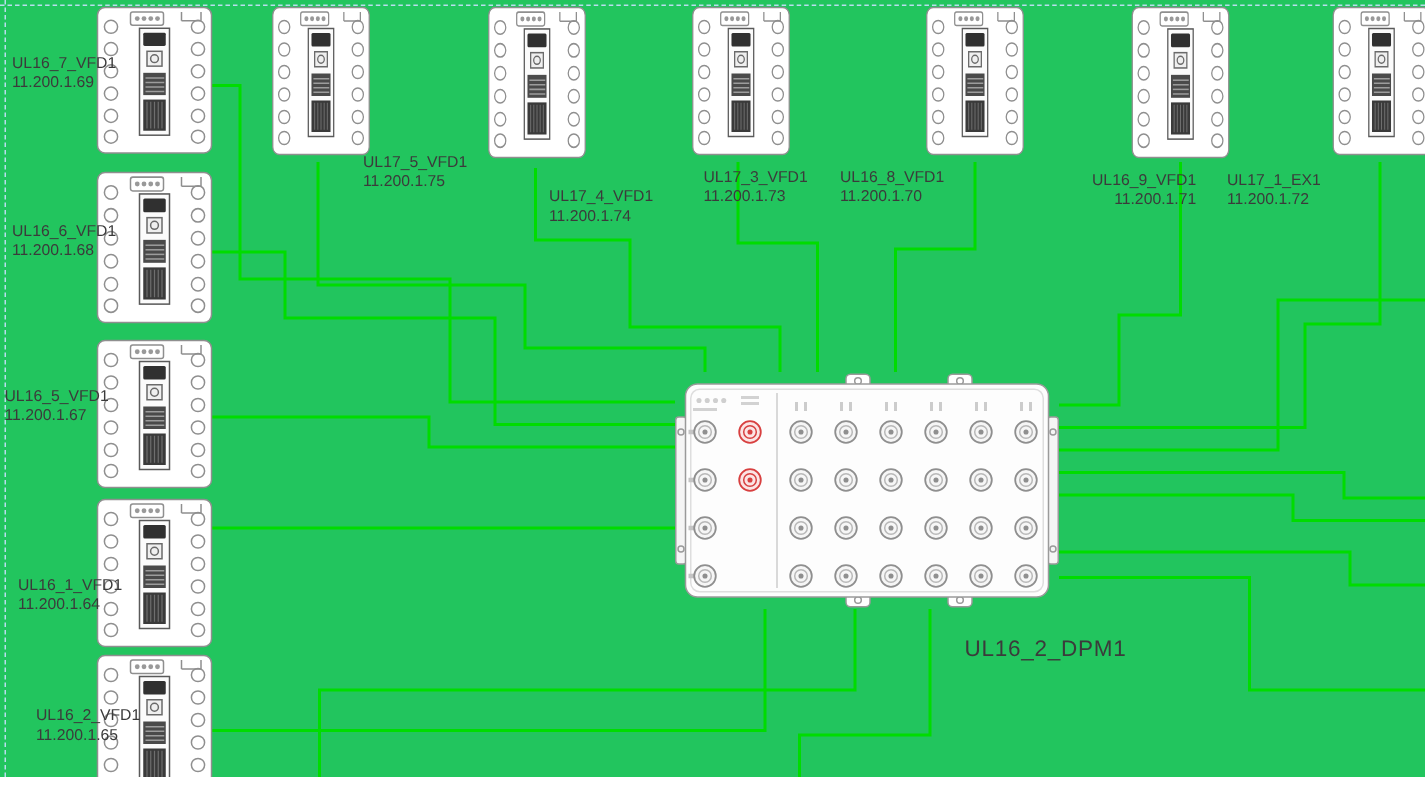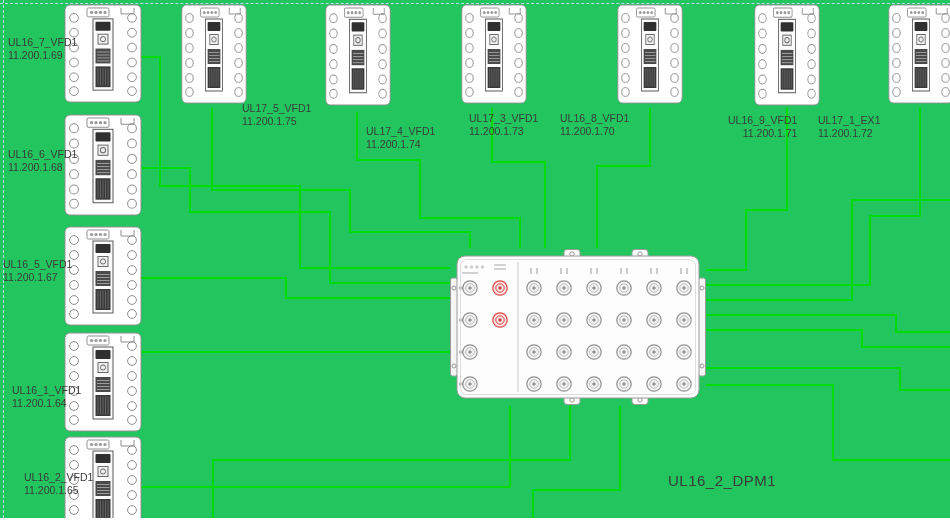--- a/index.html
+++ b/index.html
@@ -759,15 +759,15 @@
             <circle cx="234" cy="104" r="1.7" fill="#8f8f8f"></circle>
           </g>
           <g>
             <circle cx="234" cy="136" r="7.2" fill="#f6f6f6" stroke="#8f8f8f" stroke-width="1.2"></circle>
             <circle cx="234" cy="136" r="4.2" fill="none" stroke="#b8b8b8"></circle>
             <circle cx="234" cy="136" r="1.7" fill="#8f8f8f"></circle>
           </g>
         </g>
     </svg>
   </div>
-  <div class="dpm-label" id="dpm-label" style="left: 668px; top: 424px; margin-top: 48px;">UL16_2_DPM1</div>
+  <div class="dpm-label" id="dpm-label" style="left: 643px; top: 424px;">UL16_2_DPM1</div>
 
 </div>
 
 </body></html>

